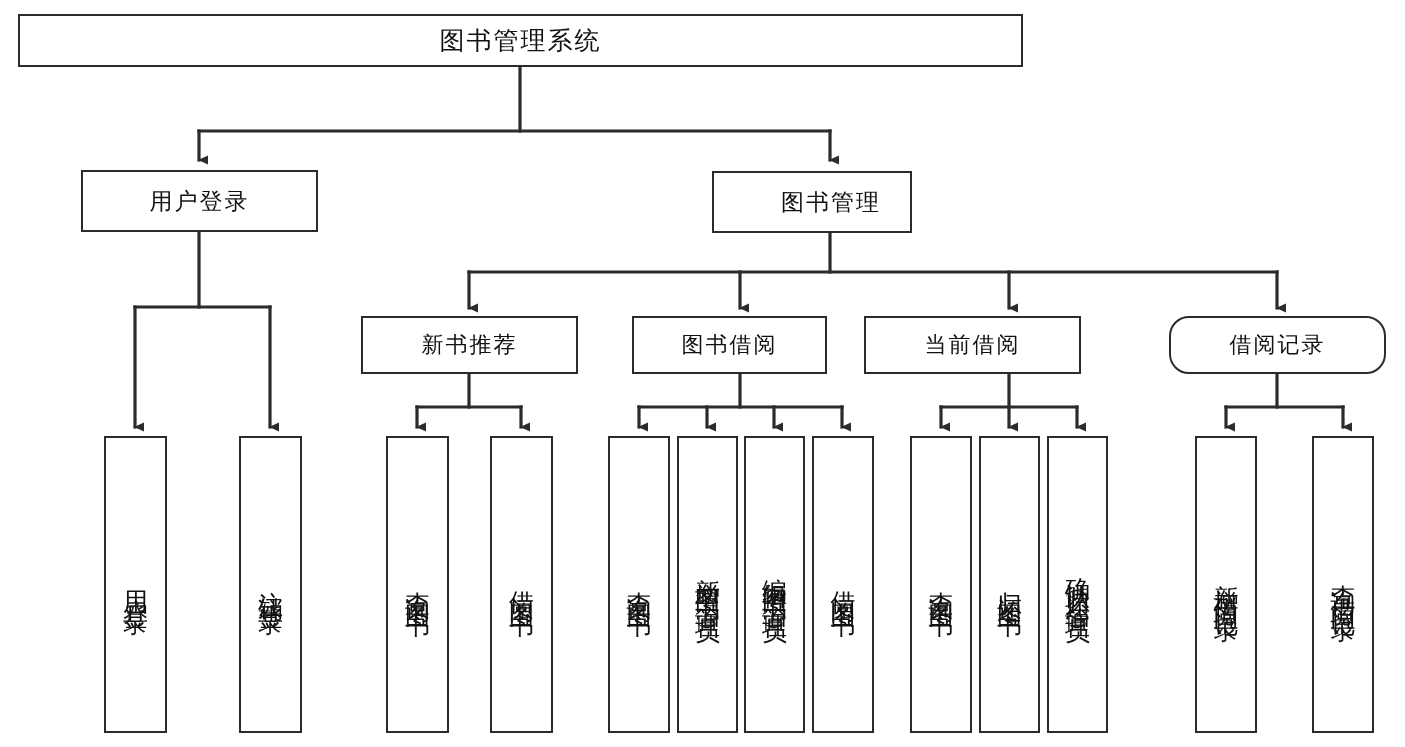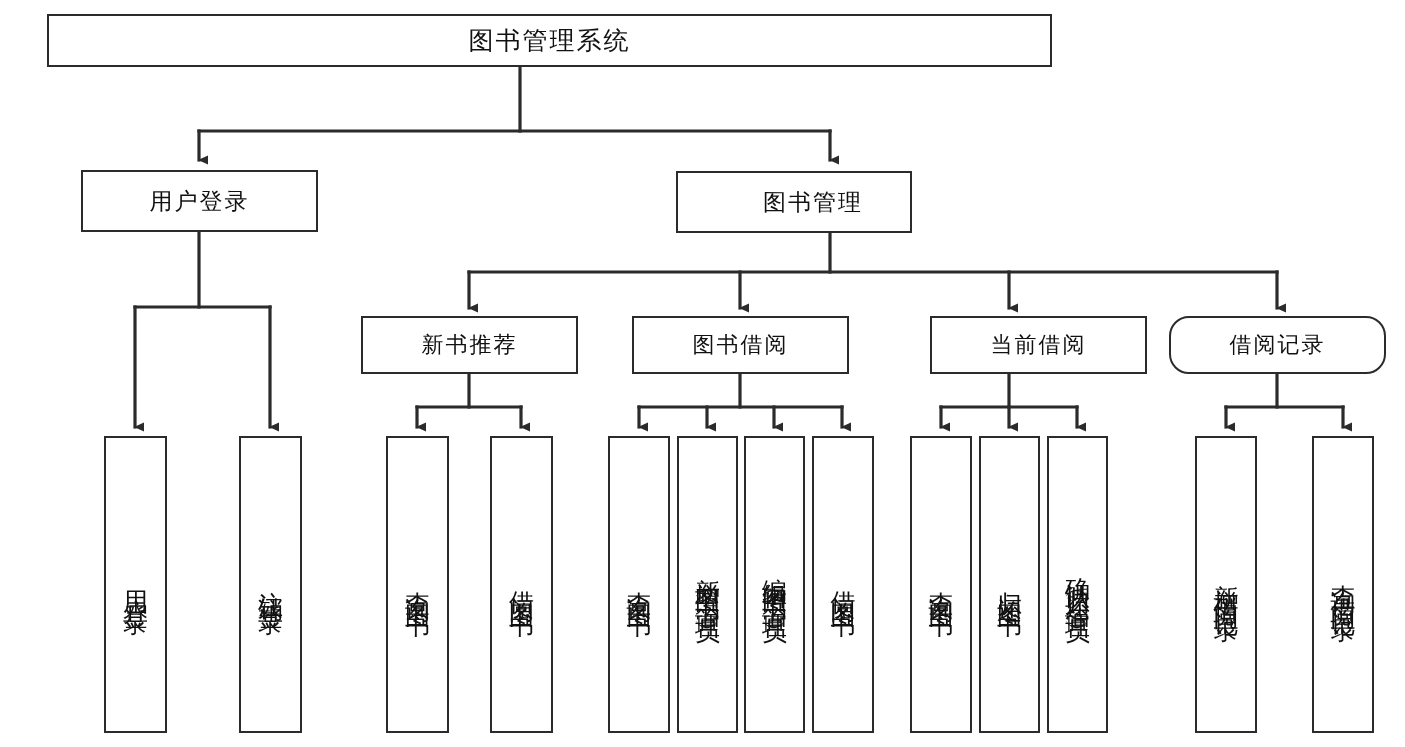--- a/index.html
+++ b/index.html
@@ -32,21 +32,21 @@
     justify-content:center;
     z-index:2;
   }
   .node-label{
     display:block;
     text-align:center;
     letter-spacing:1px;
     color:#111111;
   }
   
-  .node.root{ left:18px; top:14px; width:1005px; height:53px;margin-left:29px; }
+  .node.root{ left:18px; top:14px; width:1005px; height:53px; }
   .node.root .node-label{ font-size:25px; letter-spacing:2px; }
   
   .node.lvl2{ height:62px; }
   .node.lvl2 .node-label{ font-size:23px; letter-spacing:2px; }
   
   .node.lvl3{ height:58px; }
   .node.lvl3 .node-label{ font-size:22px; letter-spacing:2px; }
   
   .node.leaf{
     top:436px;
@@ -137,33 +137,33 @@
   </svg>
 
   <div class="node root">
     <span class="node-label">图书管理系统</span>
   </div>
 
   <div class="node lvl2" style="left:81px; top:170px; width:237px;">
     <span class="node-label">用户登录</span>
   </div>
 
-  <div class="node lvl2" style="left:676px; top:171px; width:236px;padding-left:38px;">
+  <div class="node lvl2" style="left:712px; top:171px; width:200px;padding-left:38px;">
     <span class="node-label">图书管理</span>
   </div>
 
   <div class="node lvl3" style="left:361px; top:316px; width:217px;">
     <span class="node-label">新书推荐</span>
   </div>
 
-  <div class="node lvl3" style="left:632px; top:316px; width:217px;">
+  <div class="node lvl3" style="left:632px; top:316px; width:195px;">
     <span class="node-label">图书借阅</span>
   </div>
 
-  <div class="node lvl3" style="left:930px; top:316px; width:217px;">
+  <div class="node lvl3" style="left:864px; top:316px; width:217px;">
     <span class="node-label">当前借阅</span>
   </div>
 
   <div class="node lvl3" style="left:1169px; top:316px; width:217px;border-radius:20px;">
     <span class="node-label">借阅记录</span>
   </div>
 
   <div class="node leaf" style="left:104px; width:63px;">
     <span class="node-label">用户登录</span>
   </div>

